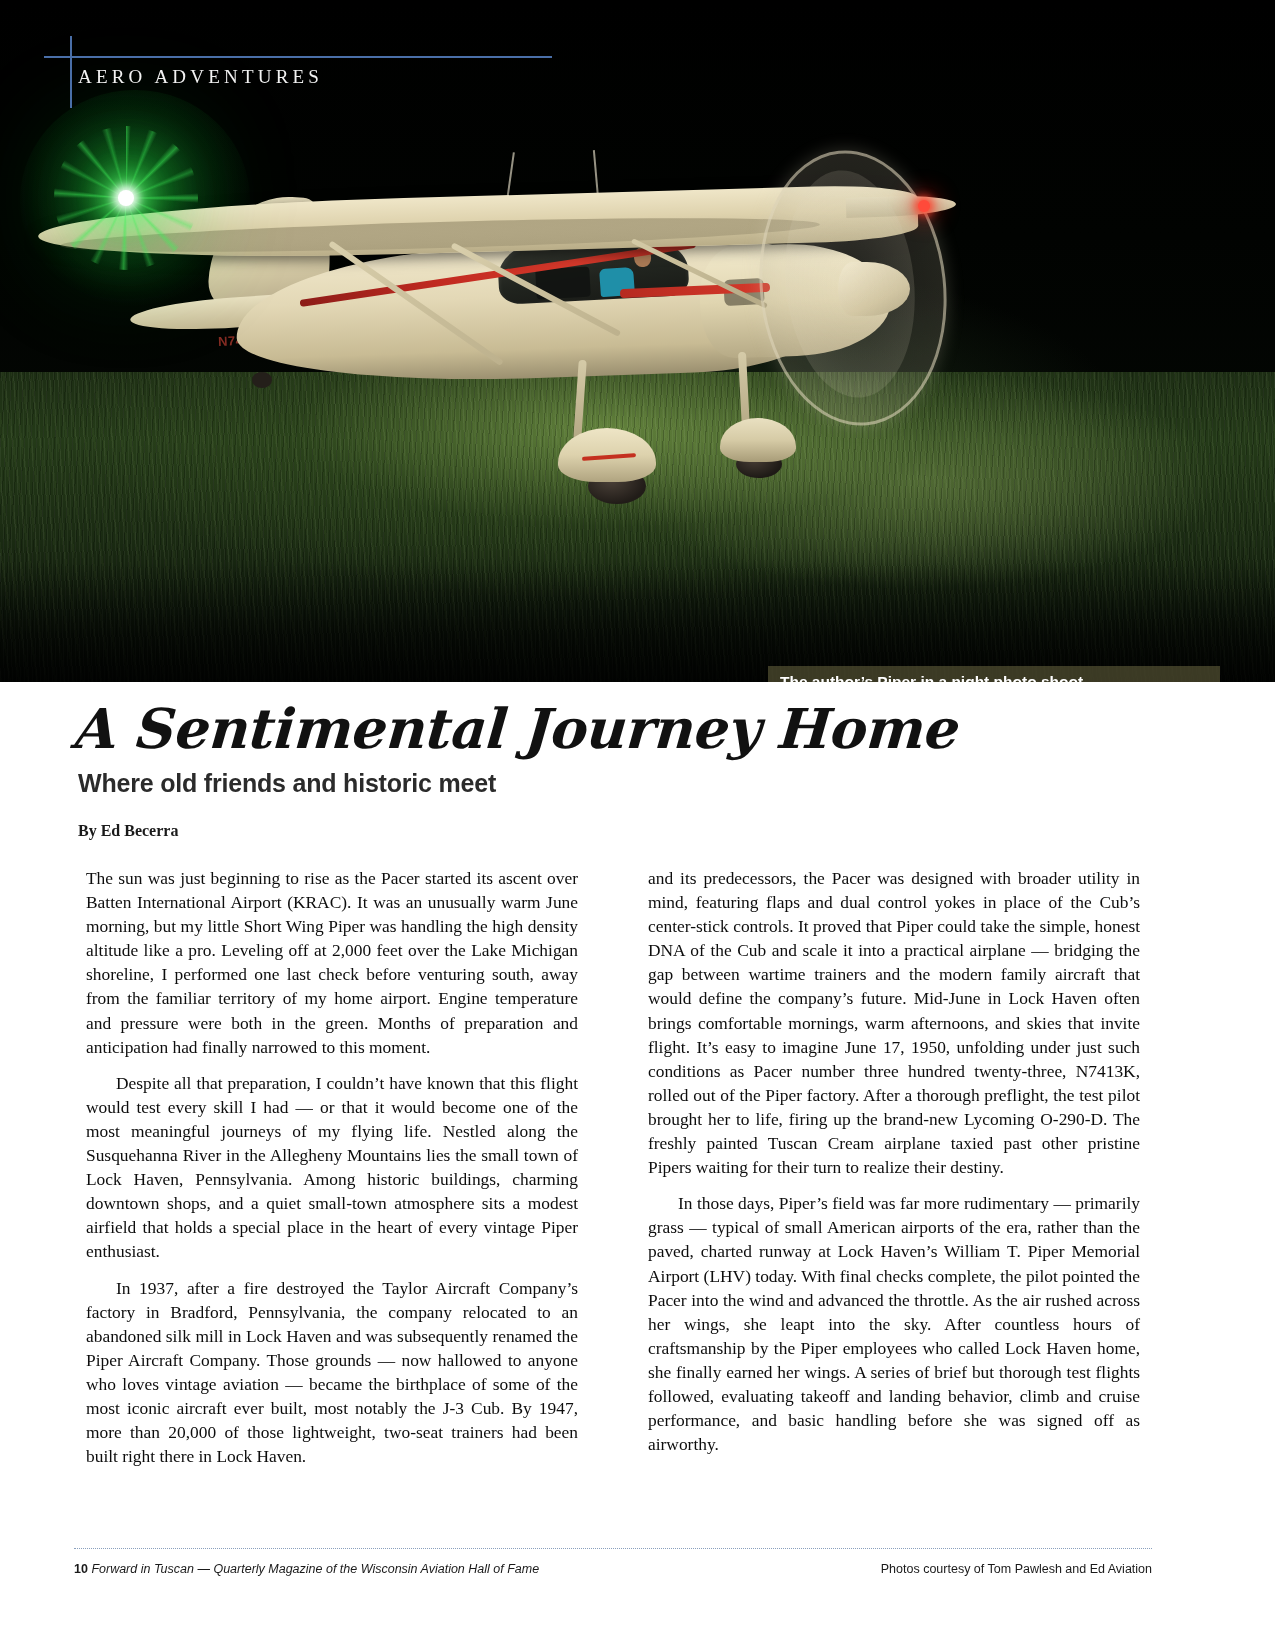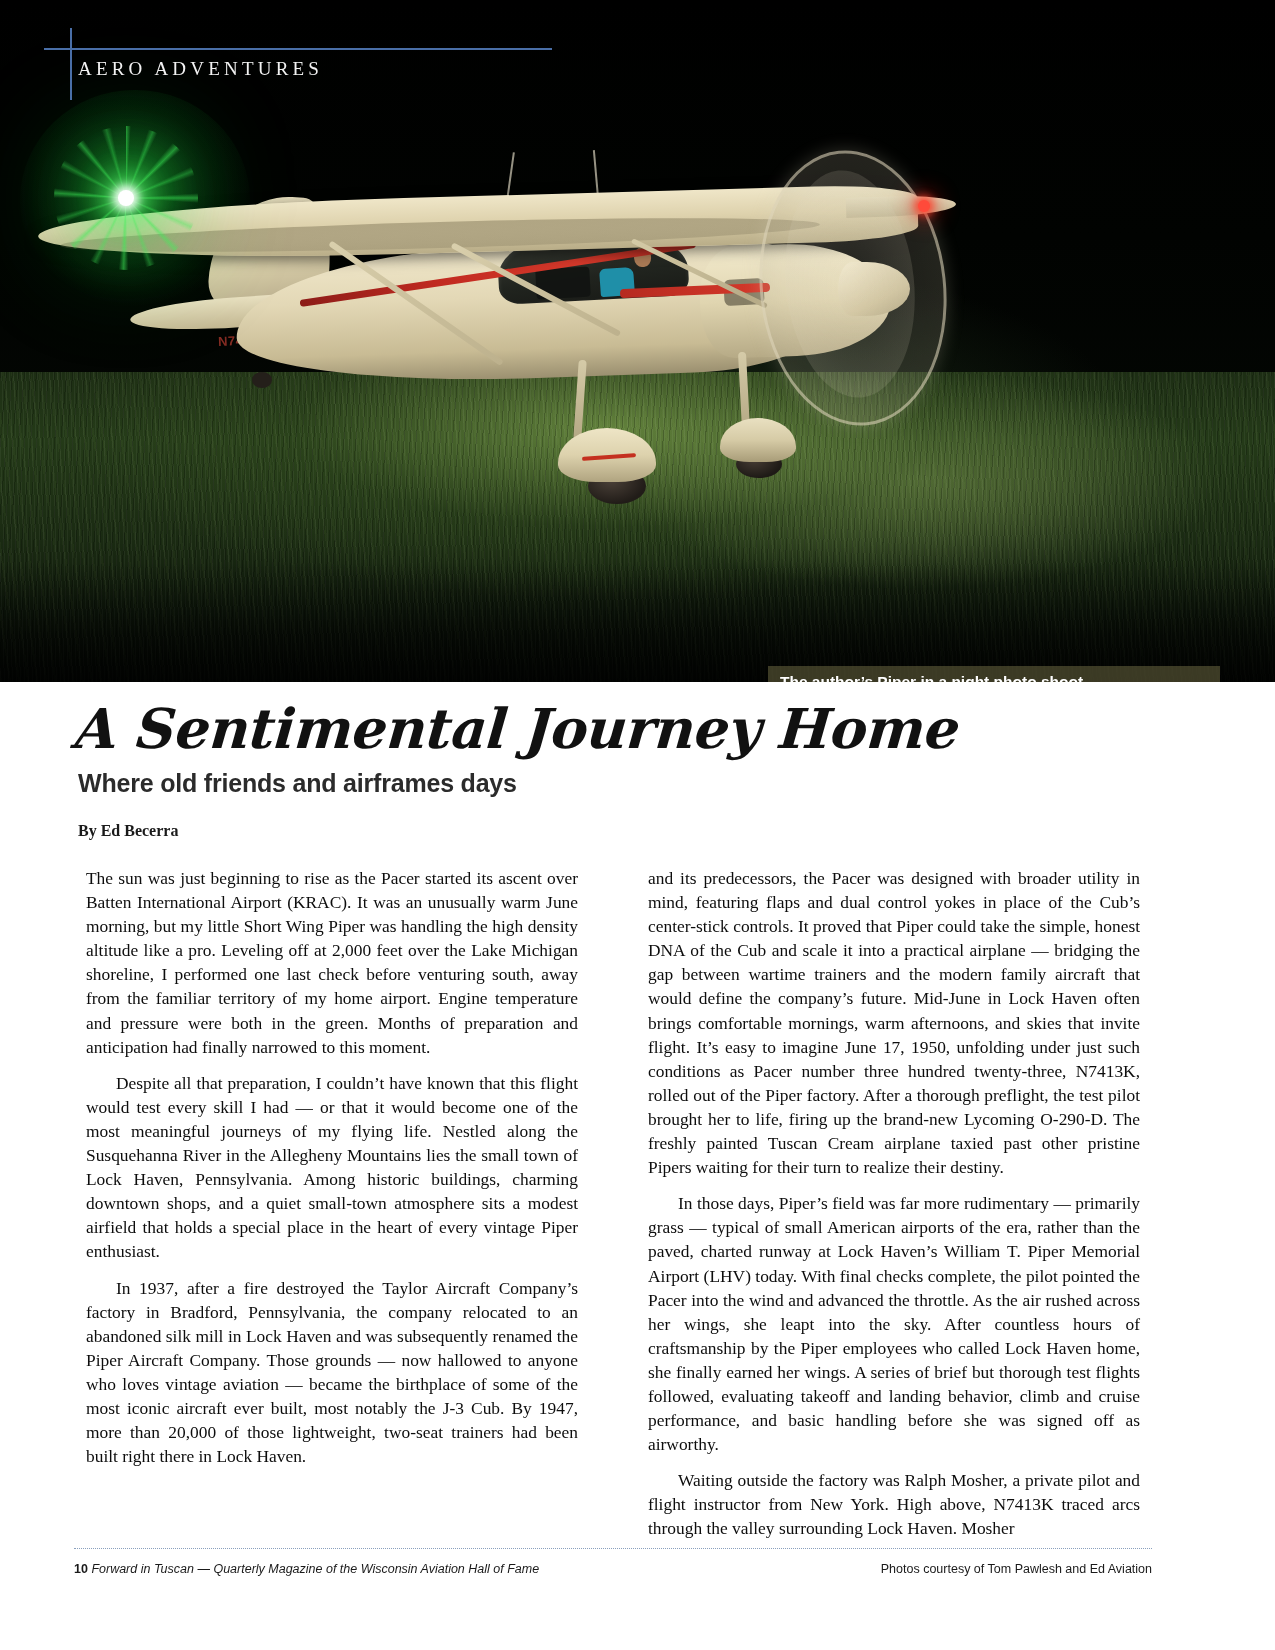--- a/index.html
+++ b/index.html
@@ -339,21 +339,21 @@
     background: radial-gradient(circle at 50% 42%, rgba(40,235,75,0.30) 0%, rgba(25,180,55,0.14) 38%, rgba(0,0,0,0) 72%);
   }
   .navlight-red {
     position: absolute; left: 918px; top: 200px;
     width: 12px; height: 12px; border-radius: 50%;
     background: #ff4a3a;
     box-shadow: 0 0 8px 4px rgba(255,60,40,0.85), 0 0 20px 10px rgba(220,30,20,0.35);
   }
 
   
-  .kicker-wrap { position: absolute; left: 0; top: 0; width: 1275px; height: 120px; z-index: 6; }
+  .kicker-wrap { position: absolute; left: 0; top: 8px; width: 1275px; height: 120px; z-index: 6; }
   .rule-h {
     position: absolute; left: 44px; top: 48px;
     width: 508px; height: 2px;
     background: #4a6fa8;
   }
   .rule-v {
     position: absolute; left: 70px; top: 28px;
     width: 2px; height: 72px;
     background: #4a6fa8;
   }
@@ -523,33 +523,32 @@
 </div>
 
 <div class="kicker-wrap">
   <div class="rule-h"></div>
   <div class="rule-v"></div>
   <div class="kicker">AERO ADVENTURES</div>
 </div>
 
 <div class="article">
   <div class="headline">A Sentimental Journey Home</div>
-  <div class="subhead">Where old friends and airframes days</div>
+  <div class="subhead">Where old friends and historic meet</div>
   <div class="byline">By Ed Becerra</div>
 
   <div class="columns">
     <div class="col">
       <p>The sun was just beginning to rise as the Pacer started its ascent over Batten International Airport (KRAC). It was an unusually warm June morning, but my little Short Wing Piper was handling the high density altitude like a pro. Leveling off at 2,000 feet over the Lake Michigan shoreline, I performed one last check before venturing south, away from the familiar territory of my home airport. Engine temperature and pressure were both in the green. Months of preparation and anticipation had finally narrowed to this moment.</p>
       <p class="indent">Despite all that preparation, I couldn’t have known that this flight would test every skill I had — or that it would become one of the most meaningful journeys of my flying life. Nestled along the Susquehanna River in the Allegheny Mountains lies the small town of Lock Haven, Pennsylvania. Among historic buildings, charming downtown shops, and a quiet small-town atmosphere sits a modest airfield that holds a special place in the heart of every vintage Piper enthusiast.</p>
       <p class="indent">In 1937, after a fire destroyed the Taylor Aircraft Company’s factory in Bradford, Pennsylvania, the company relocated to an abandoned silk mill in Lock Haven and was subsequently renamed the Piper Aircraft Company. Those grounds — now hallowed to anyone who loves vintage aviation — became the birthplace of some of the most iconic aircraft ever built, most notably the J-3 Cub. By 1947, more than 20,000 of those lightweight, two-seat trainers had been built right there in Lock Haven.</p>
     </div>
     <div class="col">
       <p>and its predecessors, the Pacer was designed with broader utility in mind, featuring flaps and dual control yokes in place of the Cub’s center-stick controls. It proved that Piper could take the simple, honest DNA of the Cub and scale it into a practical airplane — bridging the gap between wartime trainers and the modern family aircraft that would define the company’s future. Mid-June in Lock Haven often brings comfortable mornings, warm afternoons, and skies that invite flight. It’s easy to imagine June 17, 1950, unfolding under just such conditions as Pacer number three hundred twenty-three, N7413K, rolled out of the Piper factory. After a thorough preflight, the test pilot brought her to life, firing up the brand-new Lycoming O-290-D. The freshly painted Tuscan Cream airplane taxied past other pristine Pipers waiting for their turn to realize their destiny.</p>
       <p class="indent">In those days, Piper’s field was far more rudimentary — primarily grass — typical of small American airports of the era, rather than the paved, charted runway at Lock Haven’s William T. Piper Memorial Airport (LHV) today. With final checks complete, the pilot pointed the Pacer into the wind and advanced the throttle. As the air rushed across her wings, she leapt into the sky. After countless hours of craftsmanship by the Piper employees who called Lock Haven home, she finally earned her wings. A series of brief but thorough test flights followed, evaluating takeoff and landing behavior, climb and cruise performance, and basic handling before she was signed off as airworthy.</p>
-      <p class="indent">Waiting outside the factory was Ralph Mosher, a private pilot and flight instructor from New York. High above, N7413K traced arcs through the valley surrounding Lock Haven. Mosher</p>
     </div>
   </div>
 </div>
 
 <div class="footer-rule"></div>
 <div class="footer">
   <div class="footer-left">
     <span class="footer-page">10</span>
     <span class="footer-mag">Forward in Tuscan — Quarterly Magazine of the Wisconsin Aviation Hall of Fame</span>
   </div>

